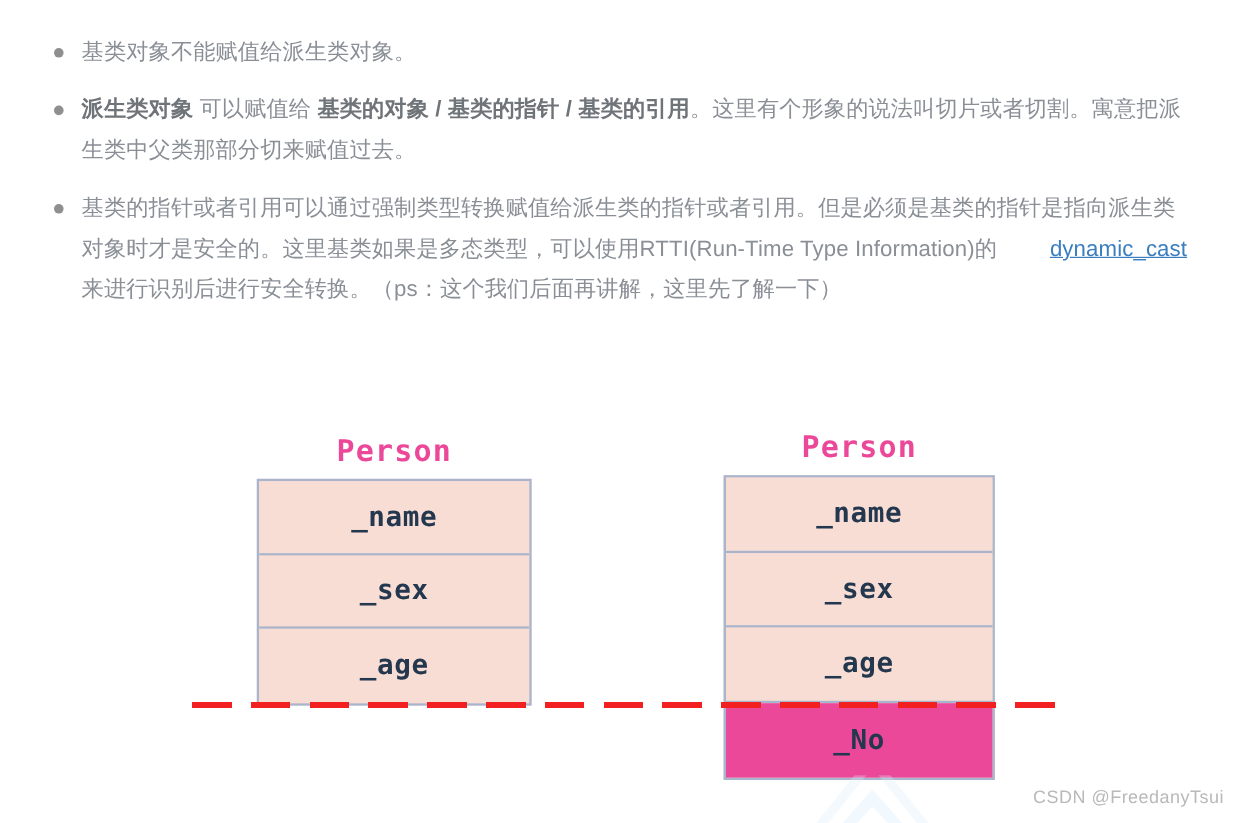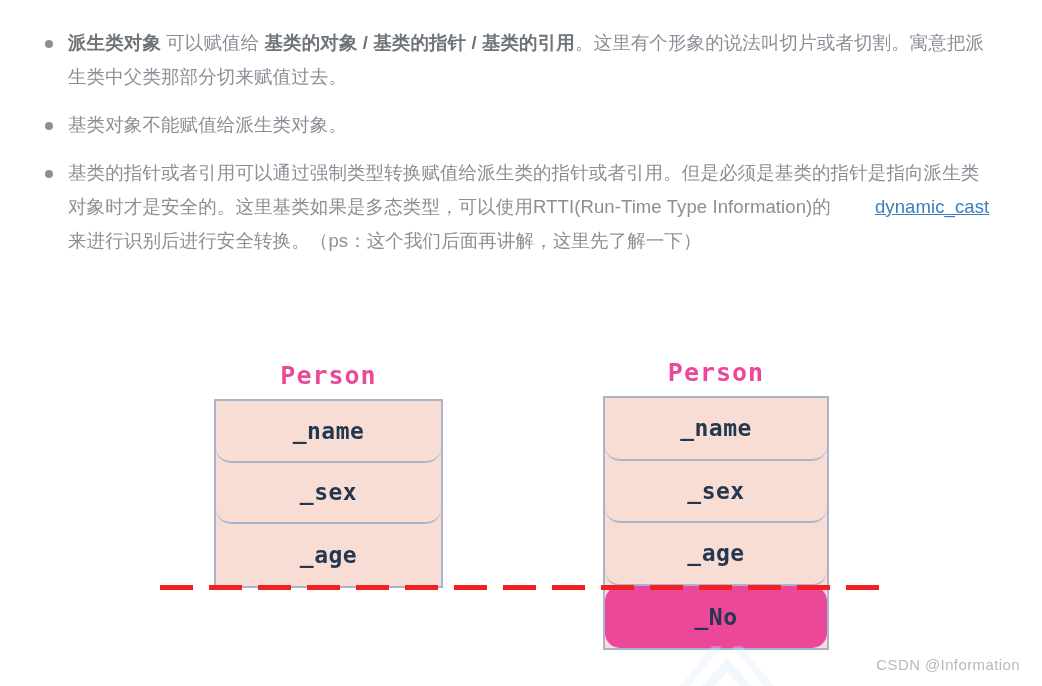--- a/index.html
+++ b/index.html
@@ -101,21 +101,20 @@
     box-sizing: border-box;
     border-bottom: 2px solid #a9b5cc;
     display: flex;
     align-items: center;
     justify-content: center;
     color: #23374e;
     font-family: "DejaVu Sans Mono", "Liberation Mono", monospace;
     font-weight: bold;
     font-size: 23px;
     letter-spacing: 0.5px;
-    border-radius: 15px;
   }
   .field-cell:last-child { border-bottom: none; }
   #person-box .field-cell { height: 33.3333%; background: #f8ddd4; }
   #student-box .field-cell { height: 25%; background: #f8ddd4; }
   #student-box .field-cell.highlight { background: #ec4899; justify-content: center; }
 
   
   .slice-line {
     position: absolute;
     left: 160px;
@@ -149,25 +148,25 @@
     letter-spacing: 0.4px;
     white-space: nowrap;
   }
 </style>
 </head>
 <body>
 
 <div class="notes">
   <div class="bullet-row">
     <span class="bullet-dot"></span>
-    <div class="bullet-text"><b class="strong">派生类对象</b><span> 可以赋值给 </span><b class="strong">基类的对象 / 基类的指针 / 基类的引用</b><span>。这里有个形象的说法叫切片或者切割。寓意把派生类中父类那部分切来赋值过去。</span></div>
+    <div class="bullet-text"><span>基类对象不能赋值给派生类对象。</span></div>
   </div>
   <div class="bullet-row">
     <span class="bullet-dot"></span>
-    <div class="bullet-text"><span>基类对象不能赋值给派生类对象。</span></div>
+    <div class="bullet-text"><b class="strong">派生类对象</b><span> 可以赋值给 </span><b class="strong">基类的对象 / 基类的指针 / 基类的引用</b><span>。这里有个形象的说法叫切片或者切割。寓意把派生类中父类那部分切来赋值过去。</span></div>
   </div>
   <div class="bullet-row">
     <span class="bullet-dot"></span>
     <div class="bullet-text"><span>基类的指针或者引用可以通过强制类型转换赋值给派生类的指针或者引用。但是必须是基类的指针是指向派生类对象时才是安全的。这里基类如果是多态类型，可以使用RTTI(Run-Time Type Information)的</span><a class="link" href="#">dynamic_cast</a><span> 来进行识别后进行安全转换。（ps：这个我们后面再讲解，这里先了解一下）</span></div>
   </div>
 </div>
 
 <div class="diagram">
 
   <div class="class-title" id="person-title">Person</div>
@@ -204,13 +203,13 @@
   <div class="slice-line"></div>
 
 </div>
 
 <svg class="wm-logo" viewBox="0 0 110 50">
   <polygon points="30,50 55,22 80,50 68,50 55,36 42,50" fill="#cfe6fa"></polygon>
   <polygon points="8,50 40,10 50,10 18,50" fill="#d9ecfc"></polygon>
   <polygon points="92,50 60,10 70,10 102,50" fill="#d9ecfc"></polygon>
 </svg>
 
-<div class="credit">CSDN @Information</div>
+<div class="credit">CSDN @FreedanyTsui</div>
 
 </body></html>

